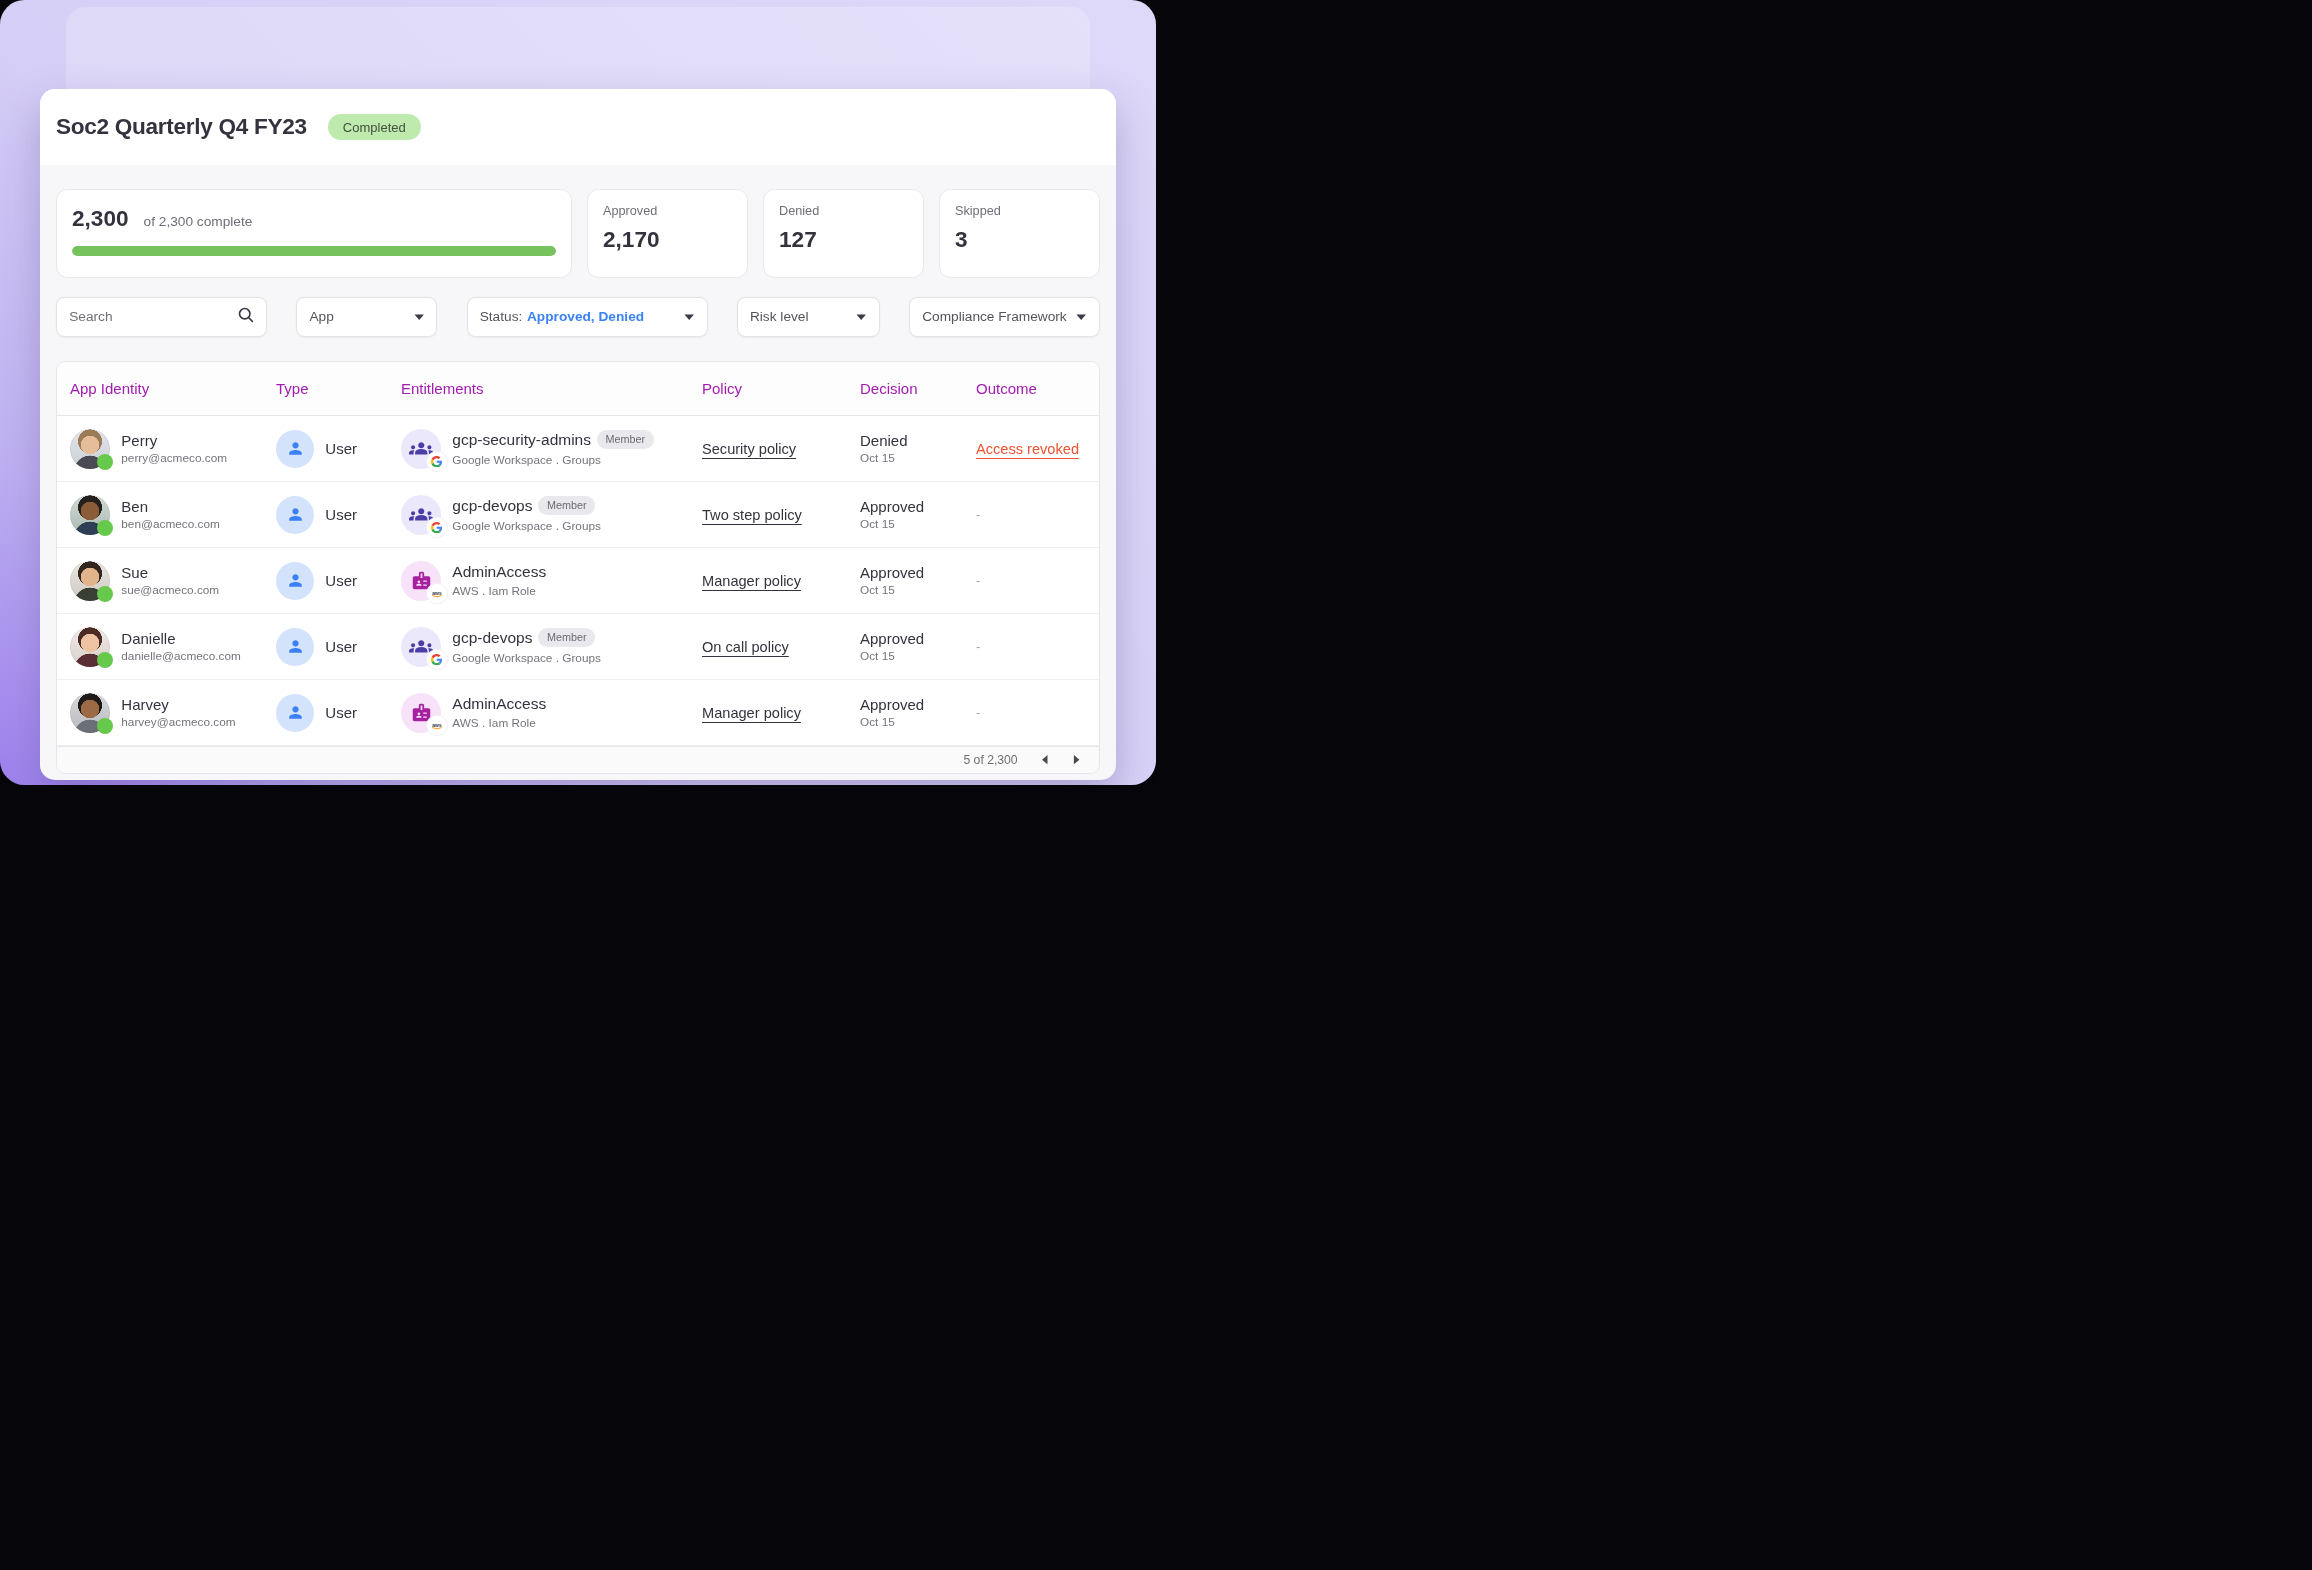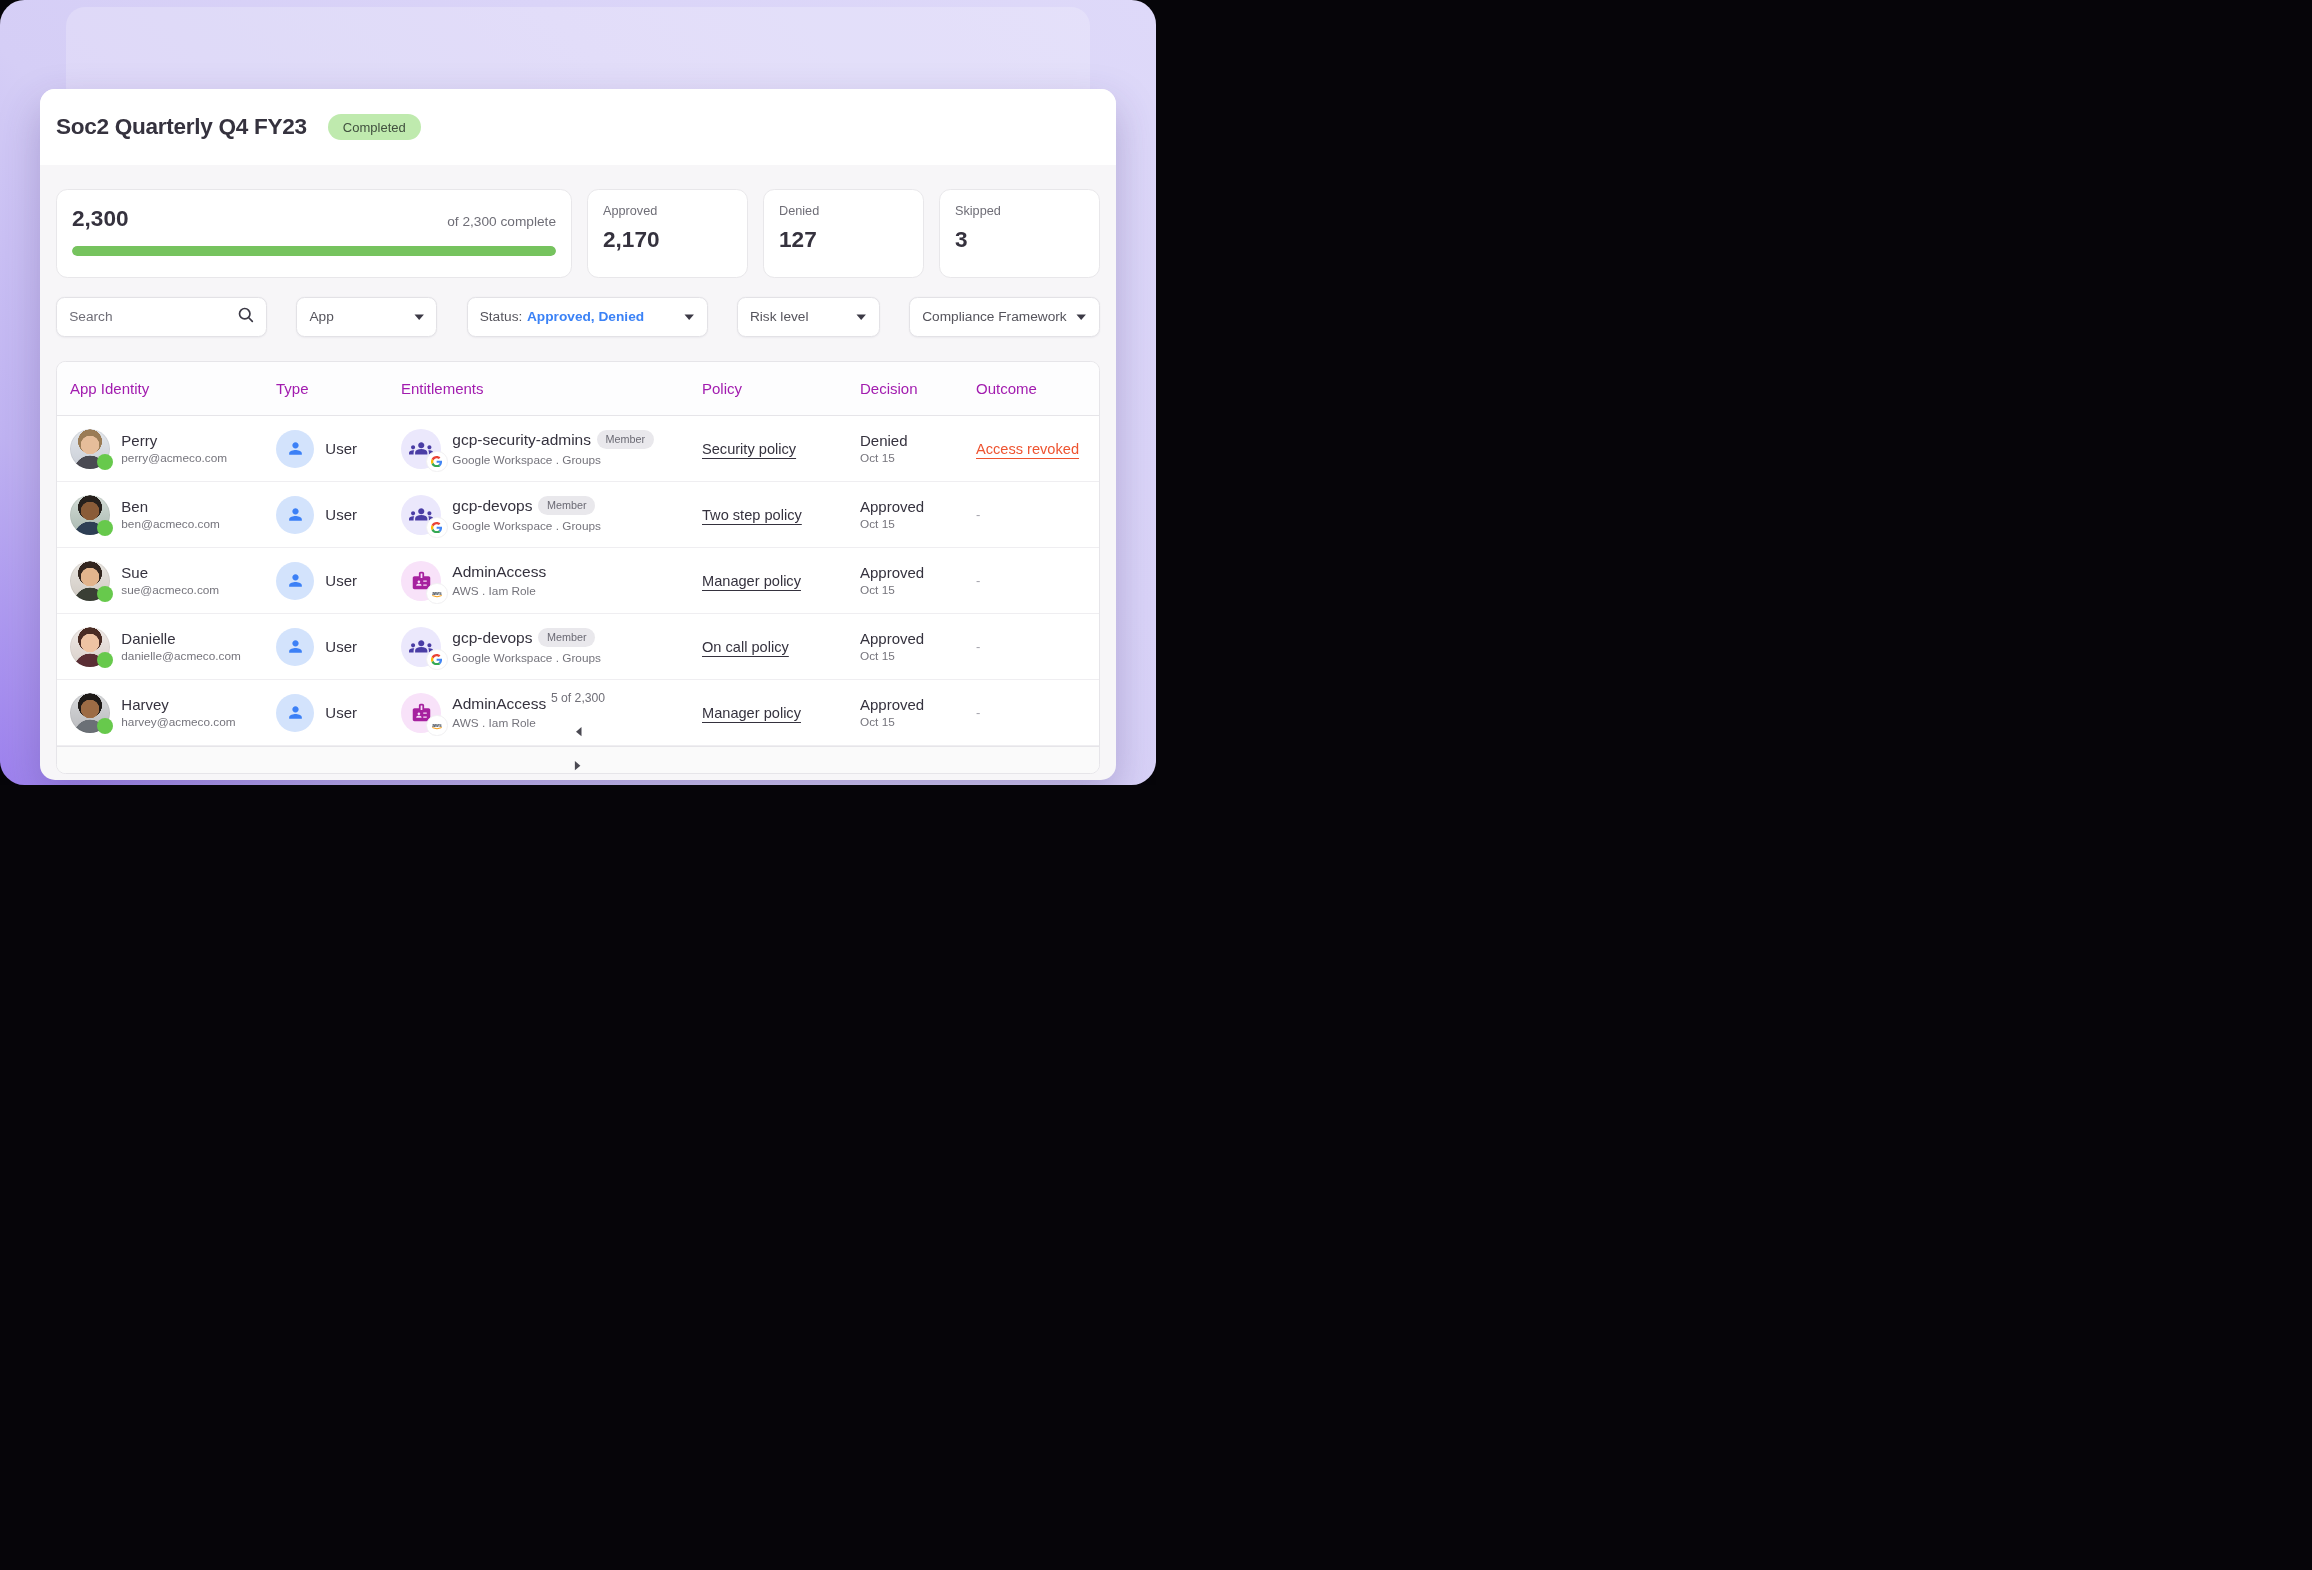--- a/index.html
+++ b/index.html
@@ -30,21 +30,21 @@
   .title { font-size:22.6px; font-weight:bold; color:#35323e; letter-spacing:-0.3px; }
   .badge {
     background:#bfeaae; color:#41503f; font-size:13px; padding:6.6px 15px;
     border-radius:16px; line-height:1;
   }
   .card-body { padding:23.5px 16px 0; }
 
   .summary-row { display:flex; gap:15px; height:89px; }
   .panel { background:#fff; border:0.9px solid #e8e7ea; border-radius:11.3px; }
   .progress-card { flex:1; padding:16px 15px 0; }
-  .progress-line { display:flex; align-items:baseline; gap:4px;justify-content:space-between; }
+  .progress-line { display:flex; align-items:baseline; gap:15px; }
   .big-number { font-size:22.6px; font-weight:bold; color:#35323e; }
   .muted { color:#6f6e77; }
   .progress-caption { font-size:13.7px; }
   .progress-track { margin-top:14px; height:10.4px; border-radius:5.6px; background:#e9e9ec; overflow:hidden; }
   .progress-fill { height:100%; border-radius:5.6px; background:#76c35e; width:100%; }
   .stat-card { width:161px; padding:14px 15px; }
   .stat-label { font-size:12.7px; color:#6f6e77; }
   .stat-value { margin-top:9.4px; font-size:22.6px; font-weight:bold; color:#35323e; }
 
   .filters { display:flex; justify-content:space-between; margin-top:19px; height:40px; }
@@ -105,21 +105,21 @@
   .ent-sub { font-size:11.8px; color:#75747c; margin-top:3.8px; white-space:nowrap; }
 
   .policy-link { font-size:14.6px; color:#35323e; text-decoration:underline; text-underline-offset:3.8px; cursor:pointer; }
   .decision-main { font-size:15px; color:#35323e; }
   .decision-date { font-size:11.8px; color:#75747c; margin-top:2.8px; }
   .outcome-link { font-size:14.6px; color:#ee5330; text-decoration:underline; text-underline-offset:3.8px; cursor:pointer; }
   .outcome-dash { font-size:13px; color:#a3a2ab; }
 
   .tfoot {
     height:27px; background:#fafafa; border-top:0.9px solid #e6e5e9;
-    display:flex; align-items:center; justify-content:flex-end; gap:19px; padding:0 15px;flex-direction:column;
+    display:flex; align-items:center; justify-content:flex-end; gap:19px; padding:0 15px;
   }
   .page-label { font-size:12.2px; color:#6f6e77; }
   .page-btn { background:none; border:none; cursor:pointer; display:flex; align-items:center; padding:1.9px; }
 </style>
 </head>
 <body>
 
 <div class="backdrop"></div>
 <div class="top-band"></div>
 

